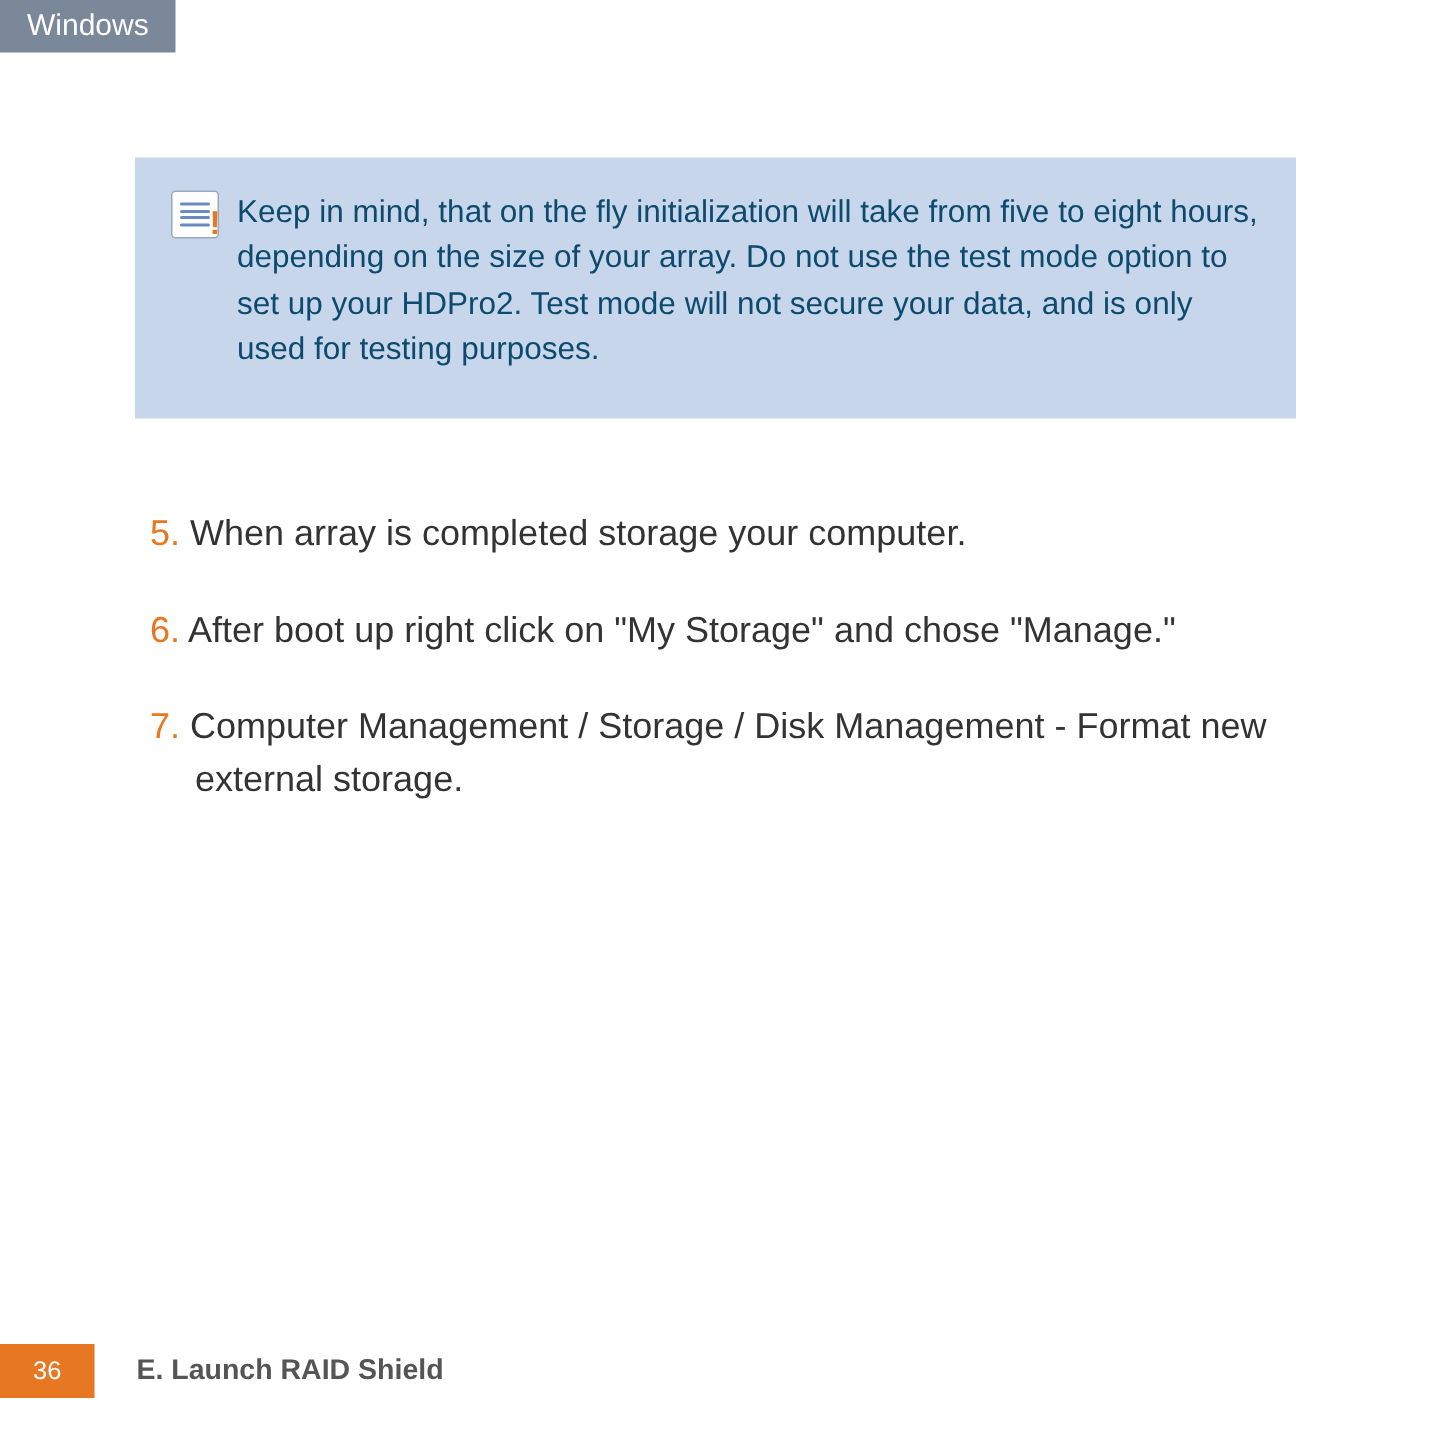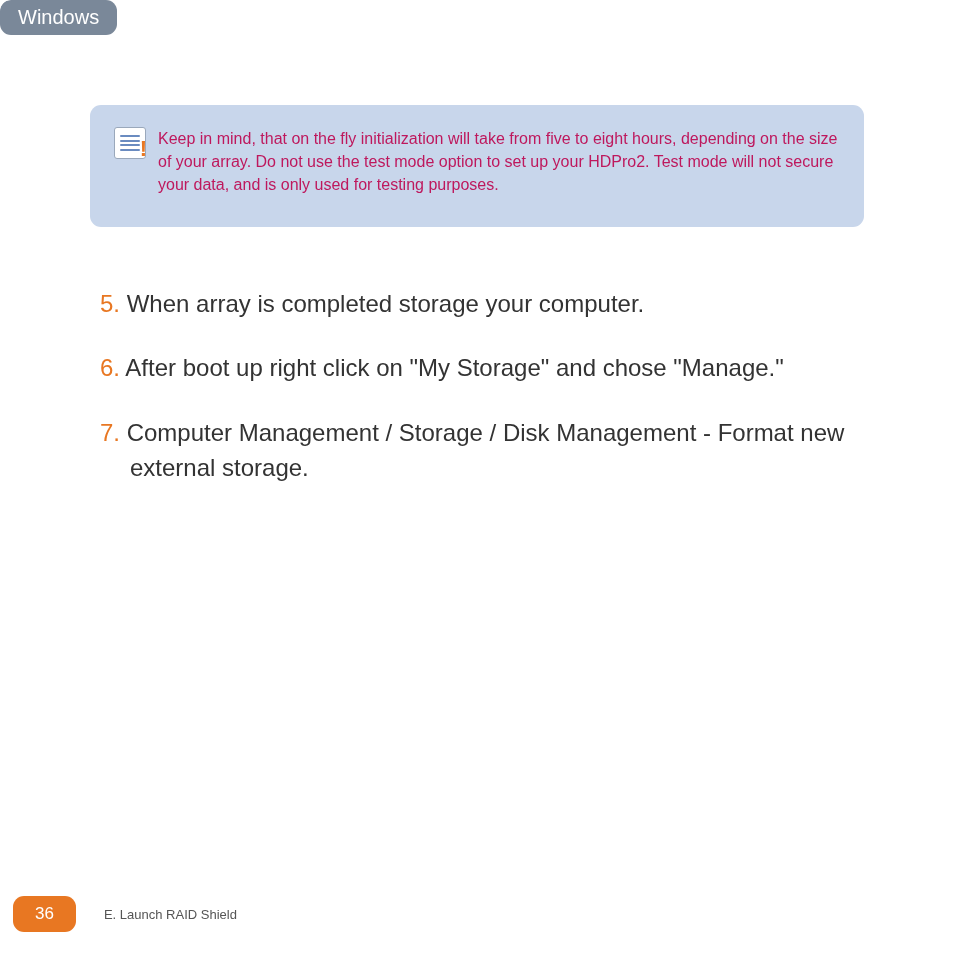--- a/index.html
+++ b/index.html
@@ -1,19 +1,18 @@
 <!DOCTYPE html>
 <html><head>
   <meta charset="utf-8">
   <style>
     * {
       margin: 0;
       padding: 0;
       box-sizing: border-box;
-      border-radius: 11px;
     }
     body {
       font-family: Arial, Helvetica, sans-serif;
       background: #ffffff;
       width: 954px;
       height: 954px;
       position: relative;
       color: #333333;
     }
     .tab-header {
@@ -64,57 +63,58 @@
       position: absolute;
       right: -2px;
       bottom: -2px;
       color: #e87722;
       font-size: 22px;
       font-weight: bold;
       line-height: 1;
     }
     .callout-text {
       font-family: Verdana, Arial, sans-serif;
-      font-size: 16px;
+      font-size: 21px;
       line-height: 1.45;
-      color: #be185d;
+      color: #0c4a6e;
     }
     .steps {
       margin-top: 60px;
     }
     .step-item {
       font-size: 24px;
       line-height: 1.45;
       margin-bottom: 30px;
       padding-left: 40px;
       text-indent: -30px;
       color: #333333;
     }
     .step-num {
       color: #e87722;
     }
     .footer {
       position: absolute;
       bottom: 22px;
-      left: 13px;
+      left: 0;
       display: flex;
       align-items: center;
     }
     .page-num {
       background: #e87722;
       color: #ffffff;
       padding: 8px 22px;
       font-size: 17px;
       font-family: Verdana, Arial, sans-serif;
     }
     .footer-text {
       margin-left: 28px;
-      font-size: 13px;
+      font-size: 19px;
       color: #555555;
       font-family: Verdana, Arial, sans-serif;
+      font-weight: bold;
     }
   </style>
 </head>
 <body>
 
 
 
 <div class="tab-header">
   <span>Windows</span>
 </div>

